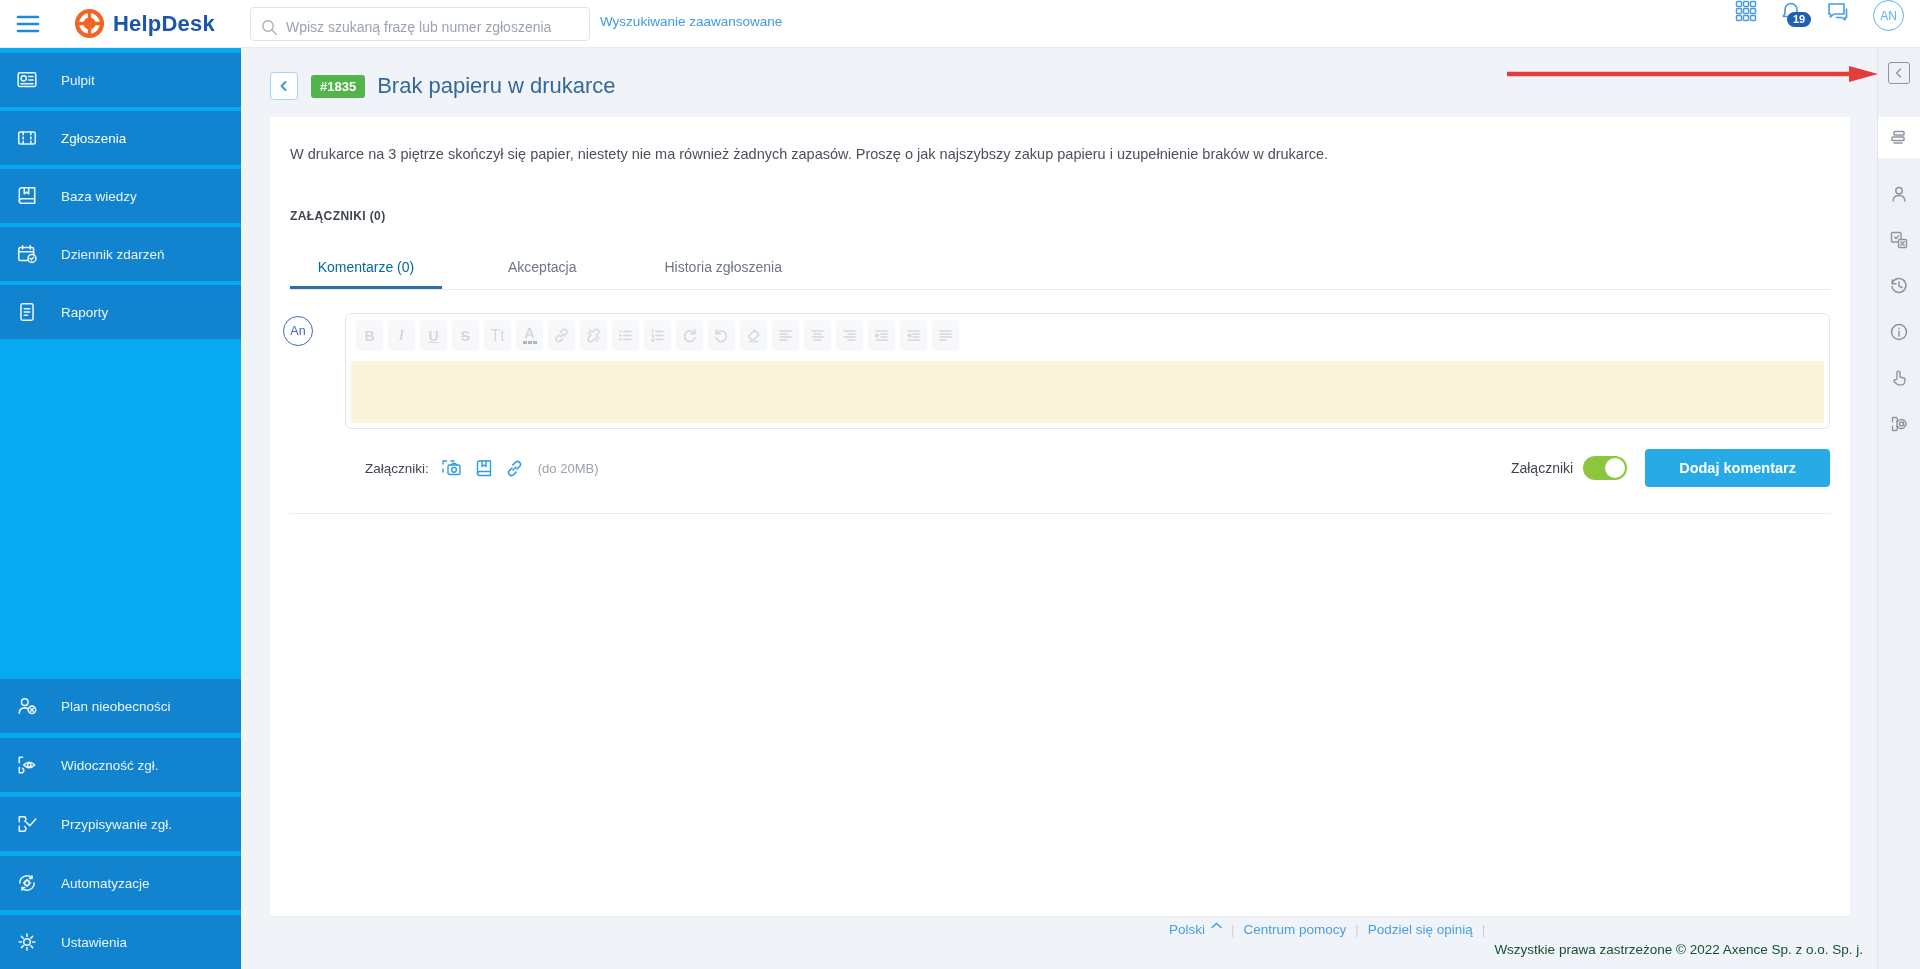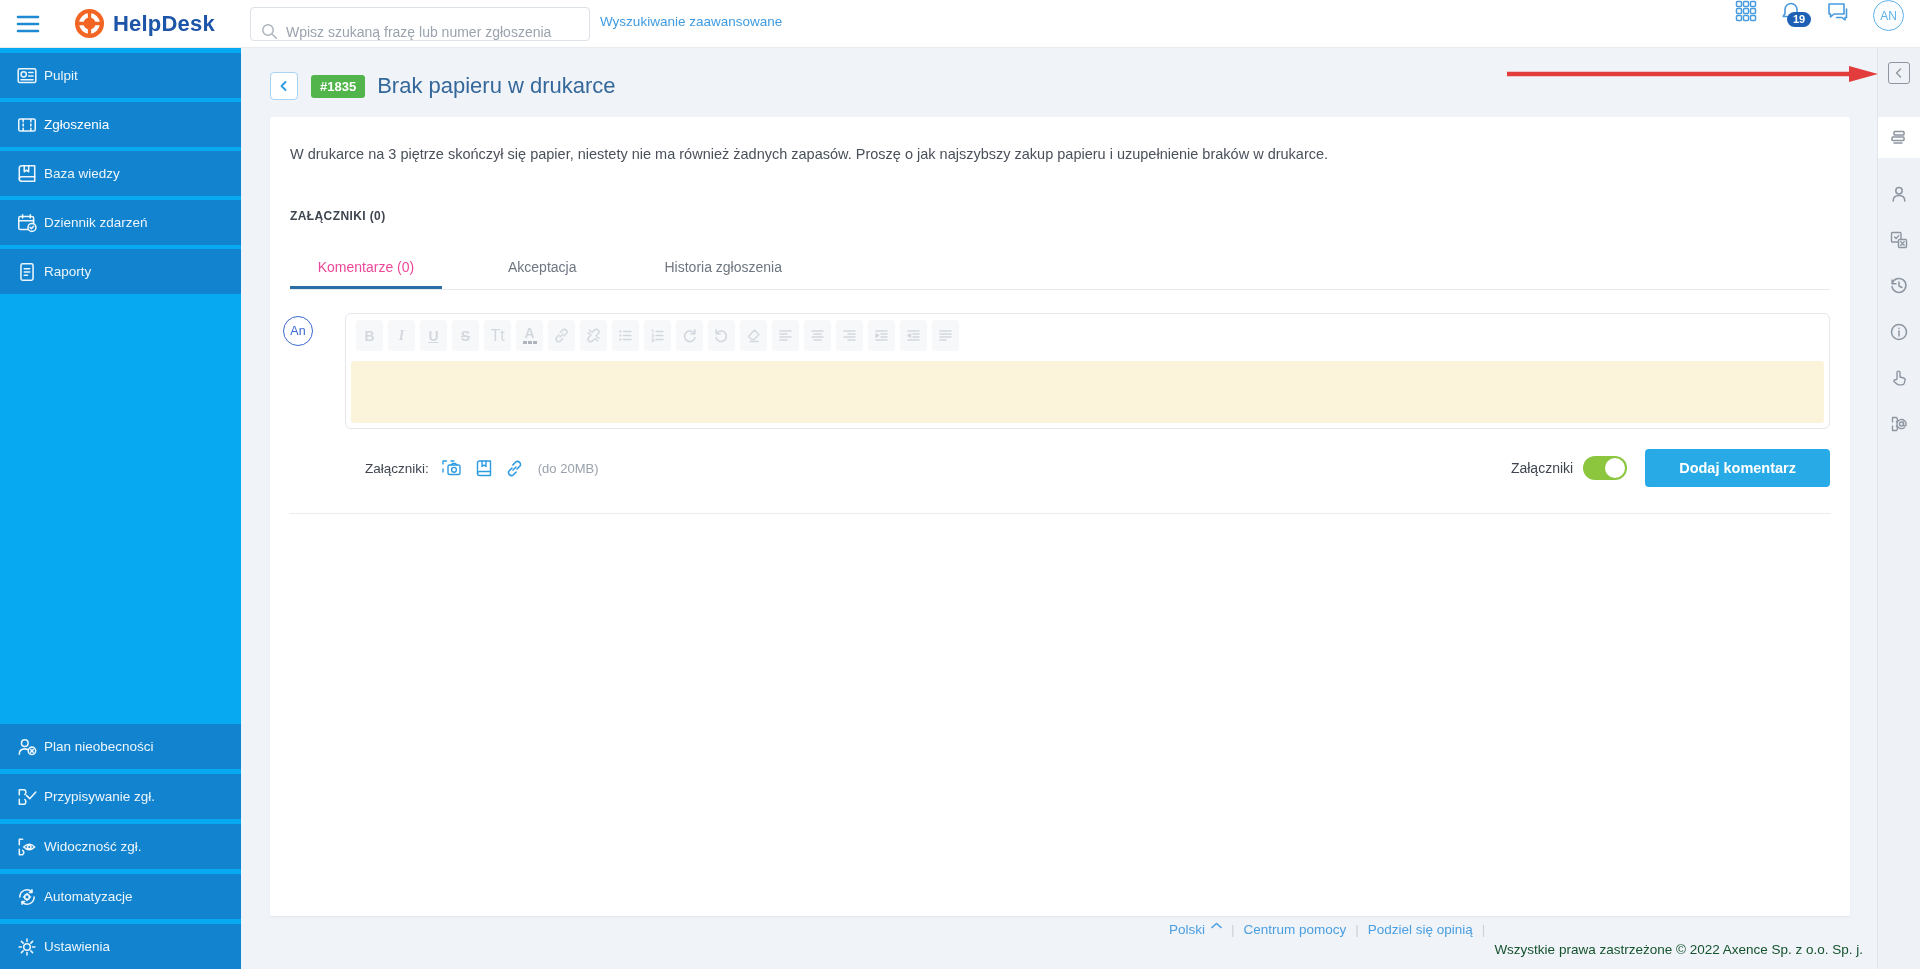--- a/index.html
+++ b/index.html
@@ -7,33 +7,33 @@
   .stage { position:relative; width:1920px; height:969px; background:#f0f3f8; }
   svg { display:block; }
   .sico { stroke:currentColor; fill:none; stroke-width:1.4; stroke-linecap:round; stroke-linejoin:round; }
 
   
   .topbar { position:absolute; left:0; top:0; width:1920px; height:48px; background:#ffffff; border-bottom:1px solid #e9ebef; z-index:30; }
   .hamburger { position:absolute; left:16px; top:14px; width:24px; height:20px; color:#1d8bd4; cursor:pointer; }
   .brand { position:absolute; left:74px; top:8px; display:flex; align-items:center; gap:8px; }
   .brand-logo { width:31px; height:31px; }
   .brand-name { font-size:22px; font-weight:700; color:#1d55a8; letter-spacing:0.2px; }
-  .searchbox { position:absolute; left:250px; top:7px; width:340px; height:34px; border:1px solid #dde2e8; border-radius:4px; display:flex; align-items:flex-end; padding:0 10px; background:#fff; }
+  .searchbox { position:absolute; left:250px; top:7px; width:340px; height:34px; border:1px solid #dde2e8; border-radius:4px; display:flex; align-items:flex-start; padding:11px 10px; background:#fff; }
   .searchbox input { border:none; outline:none; flex:1; font-size:14px; color:#474e58; margin-left:8px; font-family:inherit; }
   .searchbox input::placeholder { color:#9aa3ae; }
   .adv-link { position:absolute; left:600px; top:14px; font-size:13.5px; color:#3f9be0; cursor:pointer; }
   .top-icons { position:absolute; right:16px; top:0; height:48px; display:flex; align-items:flex-start; gap:22px; }
   .tico { color:#4a9ade; position:relative; cursor:pointer; }
   .badge-19 { position:absolute; left:8px; top:12px; background:#1d60b5; color:#fff; font-size:11px; font-weight:700; border-radius:8px; padding:1px 6px; line-height:13px; }
   .top-avatar { width:31px; height:31px; border:1.5px solid #5fb2ea; border-radius:50%; color:#5fb2ea; font-size:12px; display:flex; align-items:center; justify-content:center; cursor:pointer; background:#fdfeff; }
 
   
   .sidebar { position:absolute; left:0; top:48px; width:241px; height:921px; background:#07a9f0; z-index:20; display:flex; flex-direction:column; justify-content:space-between; }
   .menu-top { padding-top:5px; }
-  .menu-item { height:45px; background:#1283ce; display:flex; align-items:center; padding-left:16px; gap:6px; color:rgba(255,255,255,0.92); font-size:13.5px; cursor:pointer; margin-bottom:4px; }
+  .menu-item { height:54px; background:#1283ce; display:flex; align-items:center; padding-left:16px; gap:23px; color:rgba(255,255,255,0.92); font-size:13.5px; cursor:pointer; margin-bottom:4px; }
   .menu-bottom .menu-item { margin-bottom:5px; }
   .menu-bottom .menu-item:last-child { margin-bottom:0; }
   .menu-item.active { color:#ffffff; }
   .mico { width:22px; height:22px; color:rgba(255,255,255,0.92); flex:none; }
 
   
   .rail { position:absolute; right:0; top:48px; width:43px; height:921px; background:#eef1f6; border-left:1px solid #e1e5eb; z-index:25; display:flex; flex-direction:column; align-items:center; }
   .rail-collapse { margin-top:14px; width:22px; height:22px; border:1.5px solid #8d95a1; border-radius:3px; color:#8d95a1; display:flex; align-items:center; justify-content:center; cursor:pointer; }
   .rail-active { margin-top:33px; width:43px; height:41px; background:#ffffff; display:flex; align-items:center; justify-content:center; color:#8d95a1; cursor:pointer; }
   .rail-ico { margin-top:26px; color:#8d95a1; cursor:pointer; }
@@ -49,21 +49,21 @@
 
   .card { position:absolute; left:29px; top:69px; width:1580px; height:799px; background:#ffffff; border-radius:2px; box-shadow:0 1px 2px rgba(40,60,90,0.06); }
   .card-desc { padding:27px 20px 0 20px; font-size:14.5px; color:#4a515b; line-height:1.45; }
   .attach-header { margin:44px 20px 0 20px; font-size:12px; font-weight:700; color:#3f4650; letter-spacing:0.4px; }
 
   .tabs { margin:24px 20px 0 20px; display:flex; border-bottom:1px solid #e5e8ec; }
   .tab { padding:12px 0 14px 0; font-size:14px; color:#6e7681; cursor:pointer; text-align:center; }
   .tab.t1 { width:152px; }
   .tab.t2 { margin-left:38px; padding:12px 28px 14px 28px; }
   .tab.t3 { margin-left:32px; padding:12px 28px 14px 28px; }
-  .tab.active { color:#ec4899; border-bottom:3px solid #2d6ea6; padding-bottom:11px; }
+  .tab.active { color:#0369a1; border-bottom:3px solid #2d6ea6; padding-bottom:11px; }
 
   .editor-row { margin:23px 20px 0 13px; display:flex; }
   .editor-avatar { width:30px; height:30px; border:1.5px solid #3b69cf; border-radius:50%; color:#3b69cf; font-size:12.5px; display:flex; align-items:center; justify-content:center; margin-top:3px; flex:none; }
   .editor-box { flex:1; margin-left:32px; border:1px solid #e3e7ec; border-radius:6px; background:#fff; }
   .toolbar { display:flex; gap:5px; padding:6px 10px 5px 10px; }
   .tbtn { width:27px; height:31px; background:#f6f8fa; border-radius:4px; color:#d3d8de; display:flex; align-items:center; justify-content:center; font-size:14px; font-weight:700; cursor:pointer; }
   .tbtn .small { font-size:16px; font-weight:400; }
   .tbtn.u span { text-decoration:underline; }
   .tbtn.s span { text-decoration:line-through; }
   .tbtn.i span { font-style:italic; font-family:"Liberation Serif",serif; }
@@ -198,32 +198,32 @@
         <svg class="mico sico" viewBox="0 0 20 20">
             <circle cx="8" cy="6.5" r="3"></circle>
             <path d="M3 16.5 c0-3.2 2.2-4.8 5-4.8 1 0 1.9.2 2.6.6"></path>
             <circle cx="14.5" cy="13.5" r="3.4"></circle>
             <path d="M13.3 12.3 l2.4 2.4 M15.7 12.3 l-2.4 2.4"></path>
           </svg>
         <span>Plan nieobecności</span>
       </div>
       <div class="menu-item">
         <svg class="mico sico" viewBox="0 0 20 20">
-            <path d="M8 3.5 H3 V8 M3 12 V16.5 H8 M8 16.5 c1.3-1.2 1.3-3 0-4.2 M8 3.5 c1.3 1.2 1.3 3 0 4.2"></path>
-            <path d="M9.5 8.5 l3 3 L18 5.5"></path>
-          </svg>
-        <span>Przypisywanie zgł.</span>
-      </div>
-      <div class="menu-item">
-        <svg class="mico sico" viewBox="0 0 20 20">
             <path d="M6 3 H3 V8 M3 12 V17 H6 M6 17 c1.5-1 1.5-3 0-4"></path>
             <path d="M7 10 q5-5 10 0 q-5 5-10 0"></path>
             <circle cx="12" cy="10" r="1.6"></circle>
           </svg>
         <span>Widoczność zgł.</span>
+      </div>
+      <div class="menu-item">
+        <svg class="mico sico" viewBox="0 0 20 20">
+            <path d="M8 3.5 H3 V8 M3 12 V16.5 H8 M8 16.5 c1.3-1.2 1.3-3 0-4.2 M8 3.5 c1.3 1.2 1.3 3 0 4.2"></path>
+            <path d="M9.5 8.5 l3 3 L18 5.5"></path>
+          </svg>
+        <span>Przypisywanie zgł.</span>
       </div>
       <div class="menu-item">
         <svg class="mico sico" viewBox="0 0 20 20">
             <path d="M16.5 10 a6.5 6.5 0 0 1-11 4.7 M3.5 10 a6.5 6.5 0 0 1 11-4.7"></path>
             <path d="M14.5 3.5 v2.3 h-2.3 M5.5 16.5 v-2.3 h2.3"></path>
             <circle cx="10" cy="10" r="2.2"></circle>
             <path d="M10 6.8 V8 M10 12 V13.2 M6.8 10 H8 M12 10 H13.2"></path>
           </svg>
         <span>Automatyzacje</span>
       </div>

